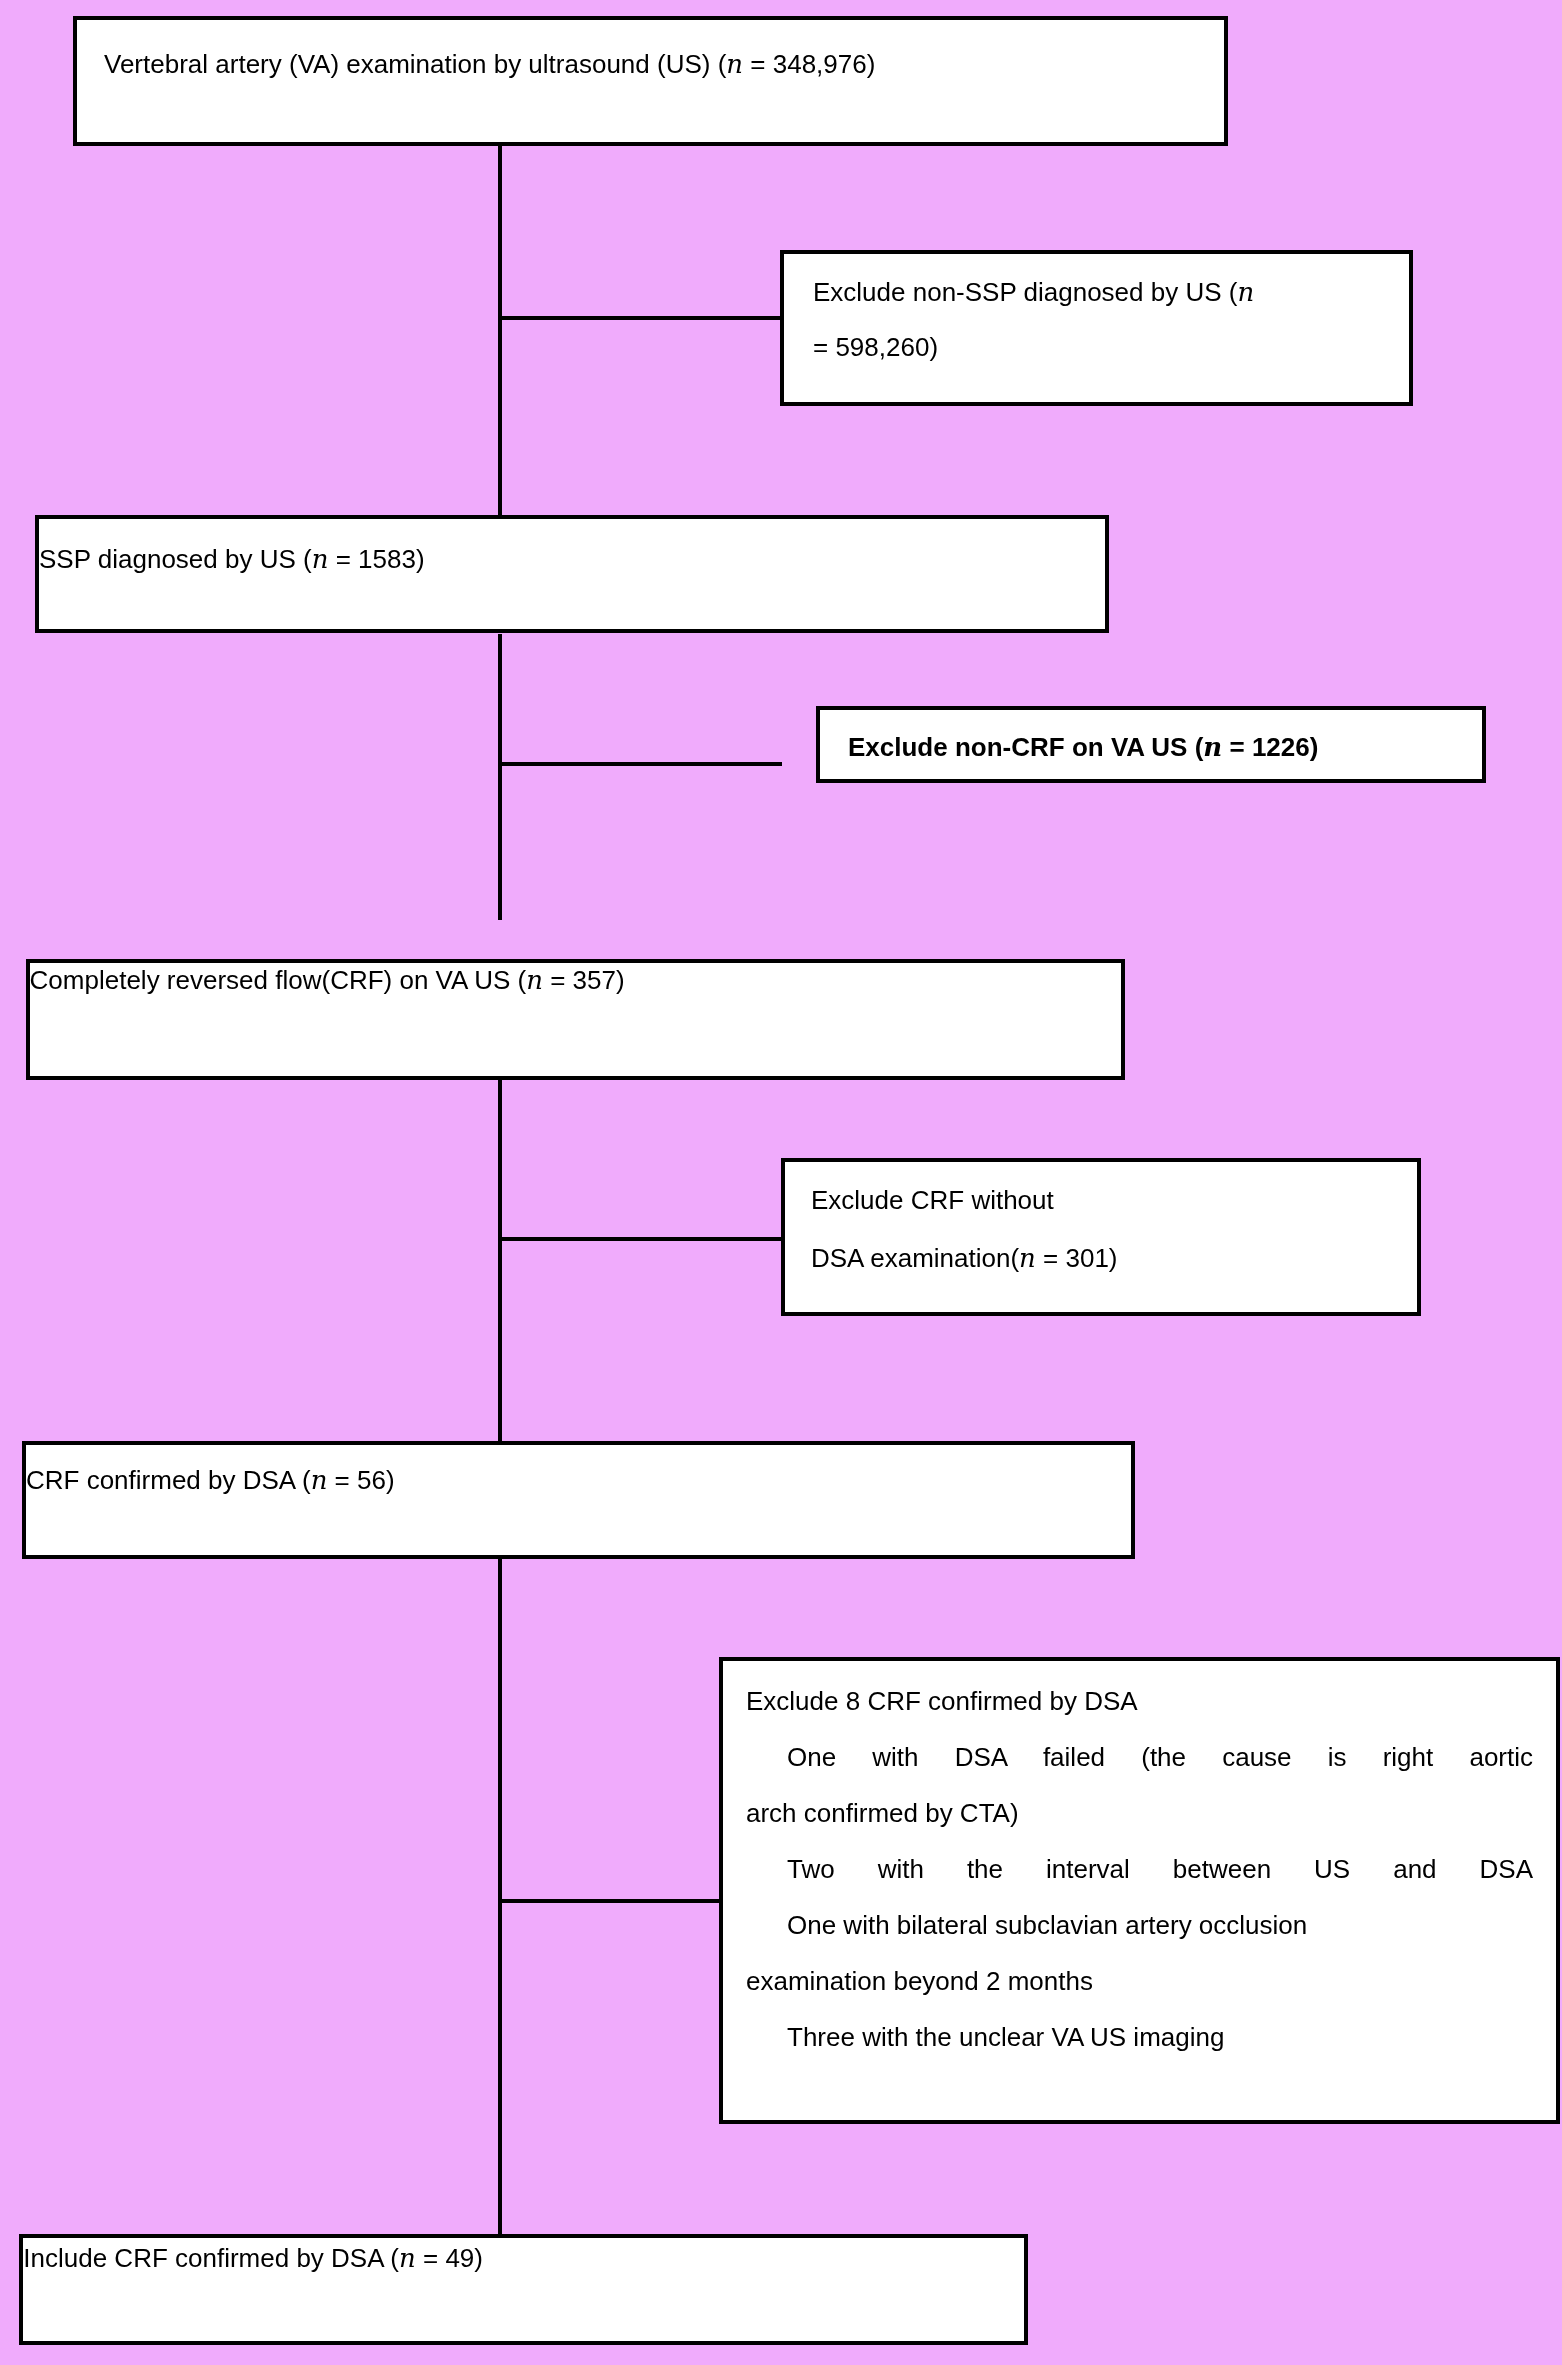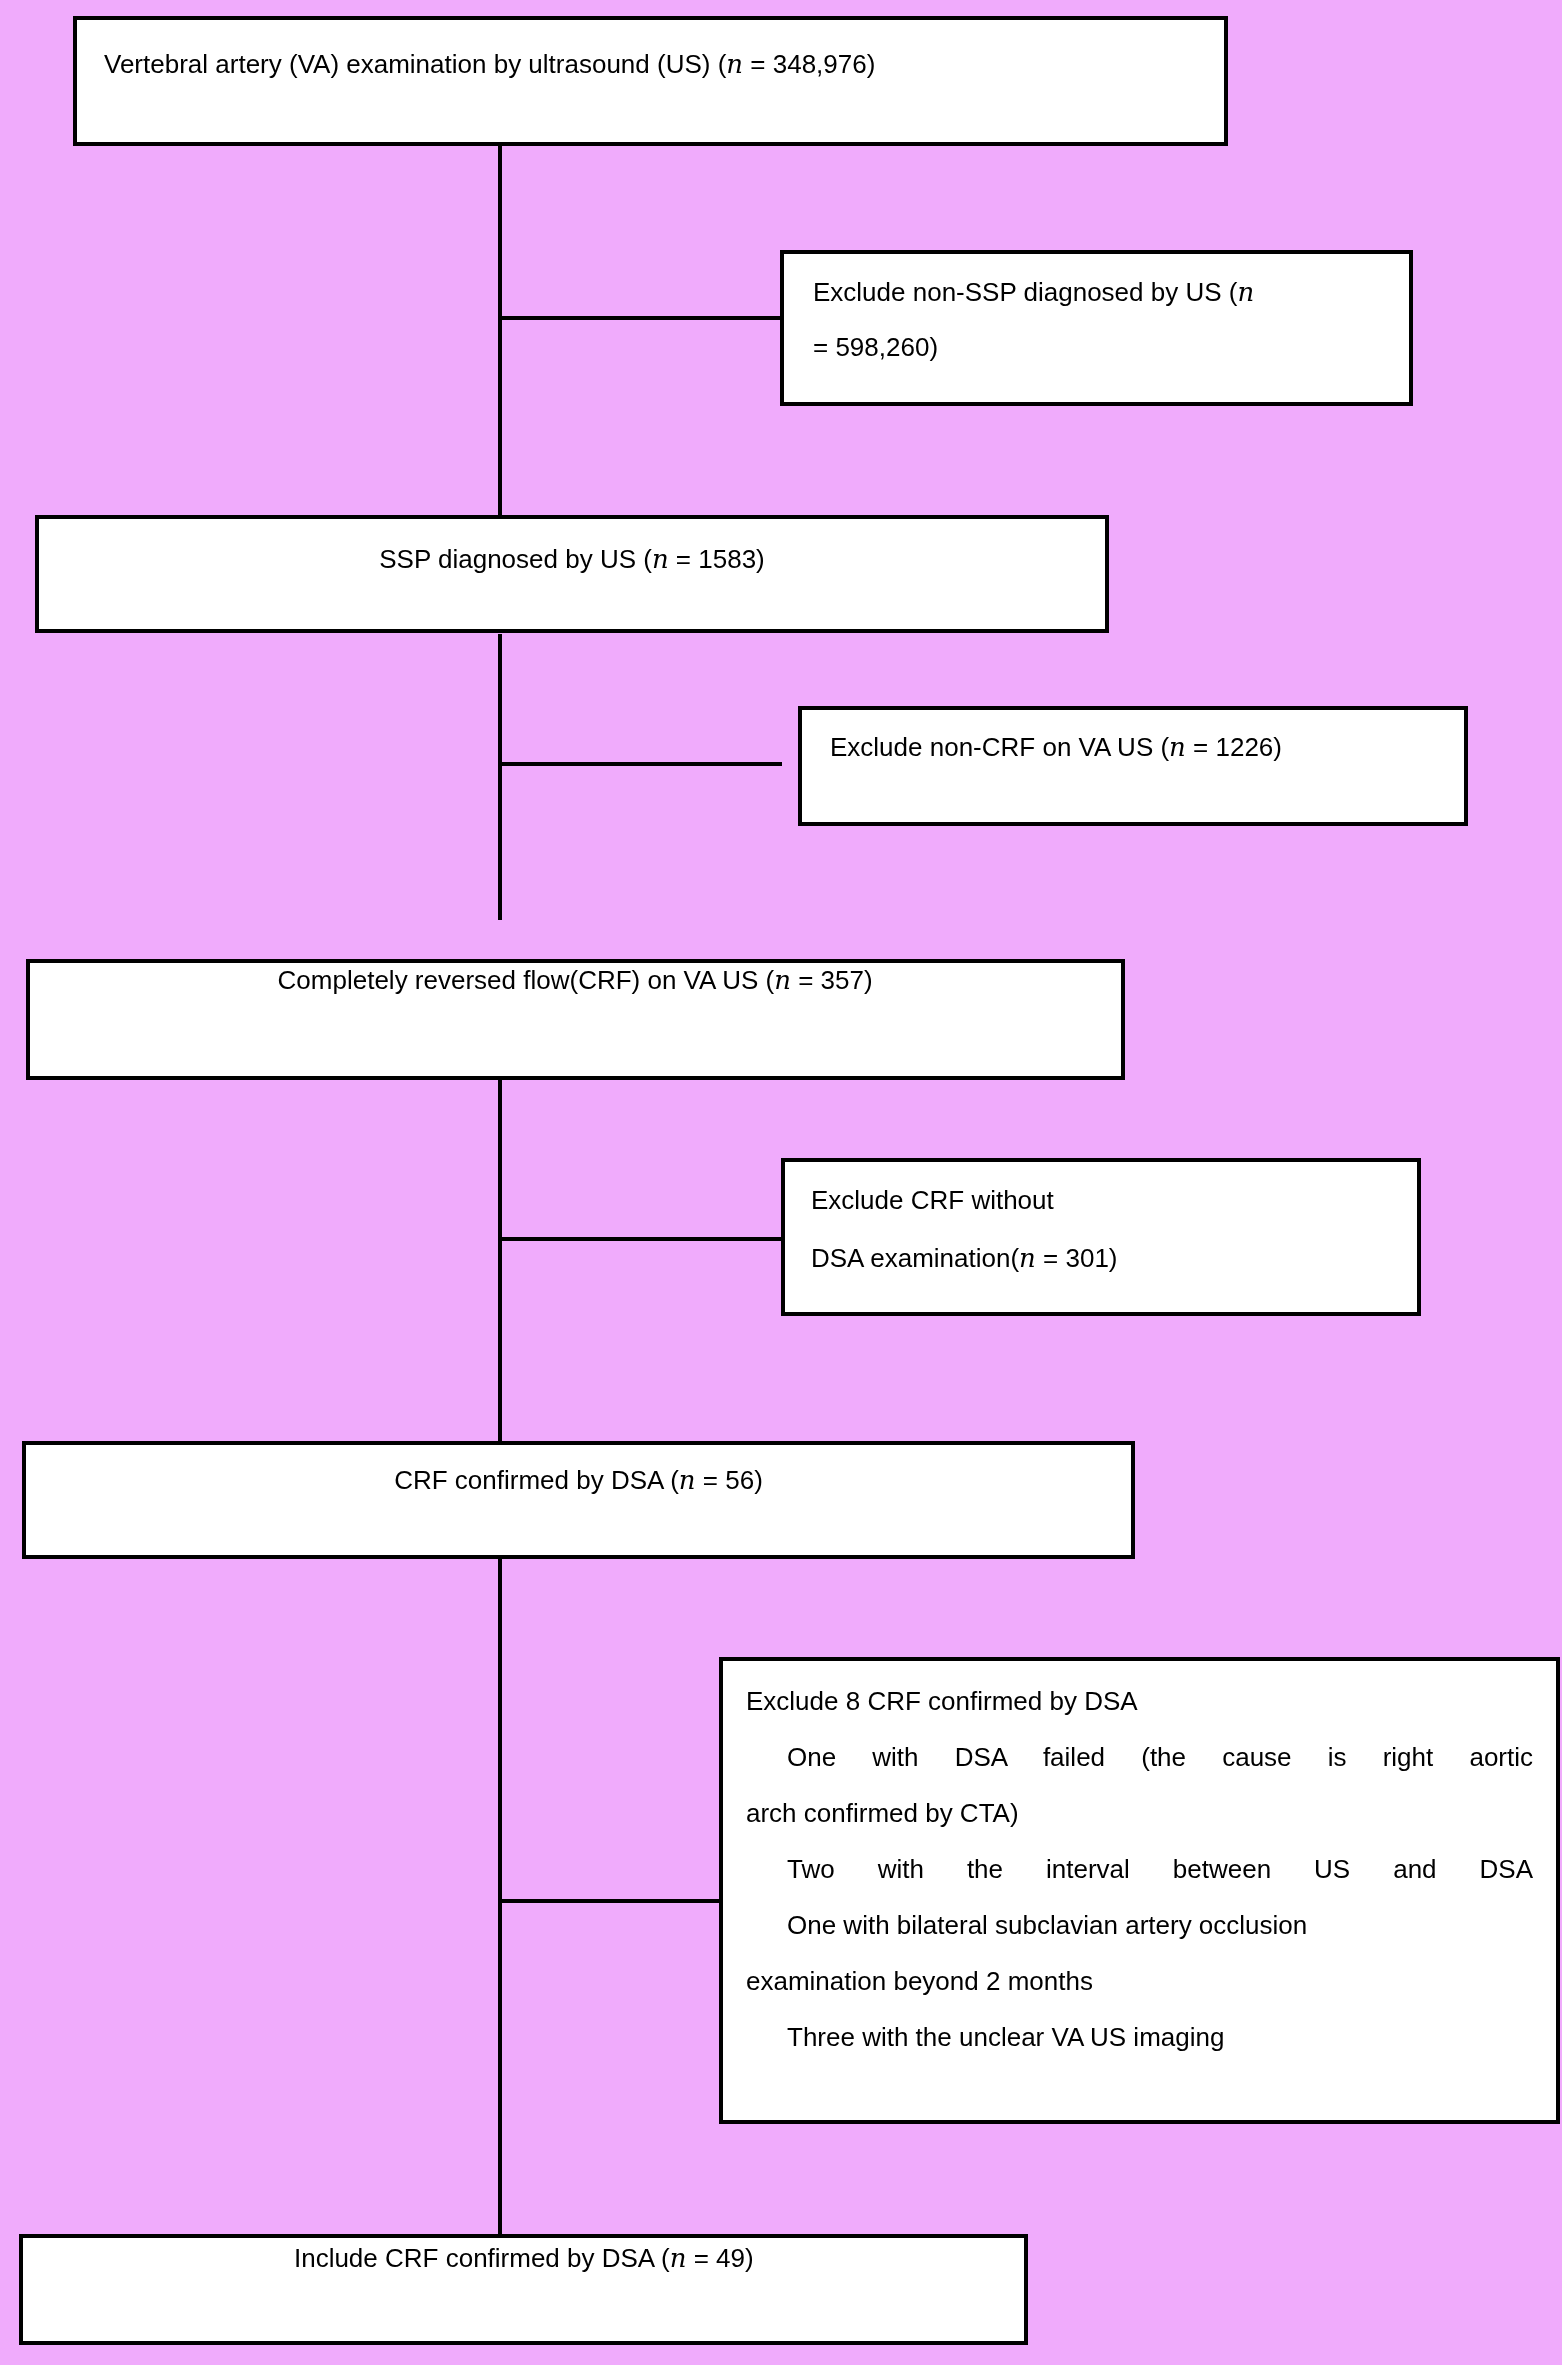--- a/index.html
+++ b/index.html
@@ -17,40 +17,40 @@
     color: #000000;
     overflow: hidden;
   }
   .box {
     position: absolute;
     border: 4.8px solid #000000;
     background: #ffffff;
     box-sizing: border-box;
     line-height: 35px;
   }
-  .center { text-align: center; }
+  .center { }
   .vline {
     position: absolute;
     width: 4.3px;
     background: #000000;
   }
   .hline {
     position: absolute;
     height: 4.3px;
     background: #000000;
   }
   .nv {
     font-style: italic;
     font-family: "DejaVu Serif", serif;
   }
   
   #box-va-exam        { left: 73px;  top: 16px;   width: 1155px; height: 130px; padding: 26.5px 19.3px 0 27px; }
   #box-excl-nonssp    { left: 780px; top: 250px;  width: 633px; height: 156px; padding: 10.6px 17.4px 0 29px; line-height: 55px; }
   #box-ssp            { left: 35px;   top: 515px; width: 1074px; height: 118px; padding-top: 23px; }
-  #box-excl-noncrf    { left: 798px; top: 706px; width: 670px; height: 120px; padding: 20px 14.5px 0 28px; }
+  #box-excl-noncrf    { left: 816px; top: 706px; width: 670px; height: 77px; padding: 20px 14.5px 0 28px; font-weight: bold; }
   #box-crf            { left: 25.6px;   top: 959px; width: 1099px; height: 121px; }
   #box-excl-nodsa     { left: 781px; top: 1158px; width: 640px; height: 158px; padding: 8.7px 14.5px 0 26px; line-height: 58px; }
   #box-crf-dsa        { left: 22px;   top: 1441px; width: 1113px; height: 118px; padding-top: 18.3px; }
   #box-excl-seven     { left: 719px; top: 1657px; width: 841px; height: 467px; padding: 12px 23px 0 23px; line-height: 56px; }
   #box-include        { left: 19.3px;   top: 2234px; width: 1009px; height: 111px; padding-top: 3px; }
 
   #box-excl-seven .indent  { text-indent: 41px; }
   #box-excl-seven .justify { text-align: justify; text-align-last: justify; }
 
   

